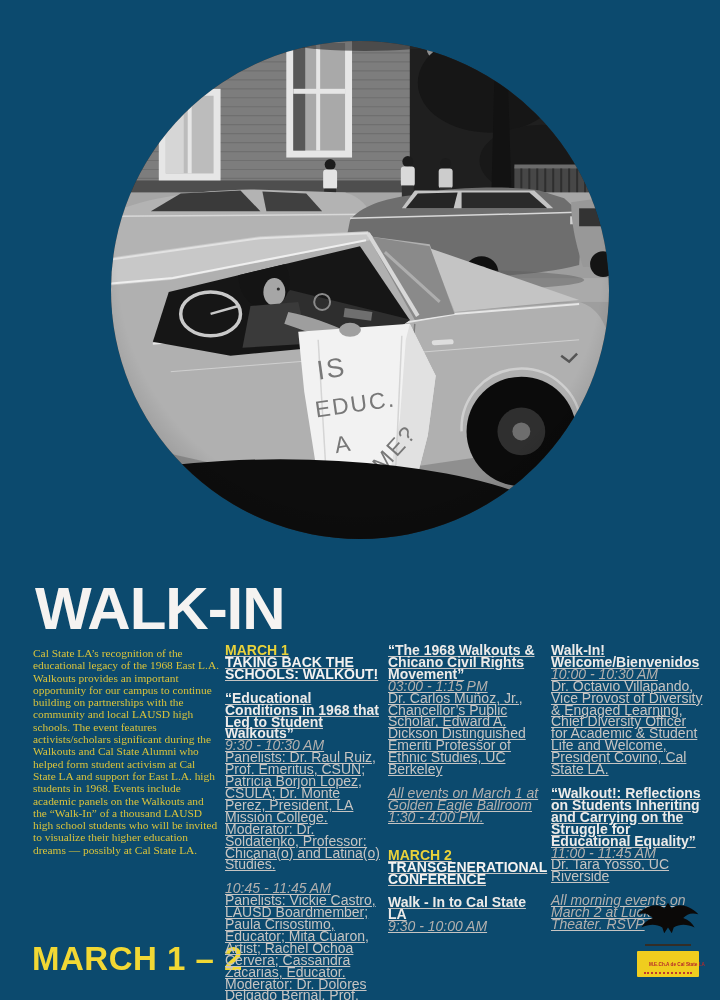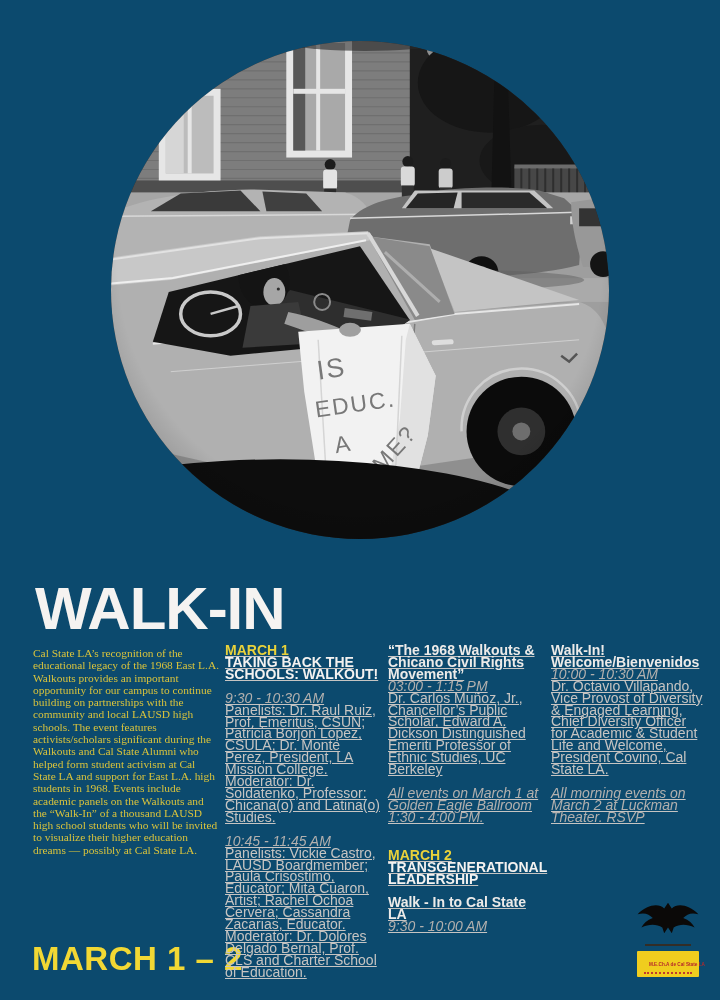--- a/index.html
+++ b/index.html
@@ -222,50 +222,56 @@
   <div class="title">WALK-IN</div>
 
   <div class="intro">Cal State LA’s recognition of the educational legacy of the 1968 East L.A. Walkouts provides an important opportunity for our campus to continue building on partnerships with the community and local LAUSD high schools. The event features activists/scholars significant during the Walkouts and Cal State Alumni who helped form student activism at Cal State LA and support for East L.A. high students in 1968.  Events include academic panels on the Walkouts and the “Walk-In” of a thousand LAUSD high school students who will be invited to visualize their higher education dreams — possibly at Cal State LA.</div>
 
   <div class="dates">MARCH 1 – 2</div>
 
   <div class="col col2">
     <div class="day-label">MARCH 1</div>
     <div class="day-heading">TAKING BACK THE SCHOOLS: WALKOUT!</div>
     <div class="sess">
+      <div class="sess-title">“Educational Conditions in 1968 that Led to Student Walkouts”</div>
       <div class="sess-time">9:30 - 10:30 AM</div>
       <div class="sess-body">Panelists:  Dr. Raul Ruiz, Prof. Emeritus, CSUN; Patricia Borjon Lopez, CSULA; Dr. Monte Perez, President, LA Mission College. Moderator:  Dr. Soldatenko, Professor: Chicana(o) and Latina(o) Studies.</div>
     </div>
     <div class="sess">
       <div class="sess-time">10:45 - 11:45 AM</div>
       <div class="sess-body">Panelists: Vickie Castro, LAUSD Boardmember;  Paula Crisostimo, Educator; Mita Cuaron, Artist; Rachel Ochoa Cervera; Cassandra Zacarias, Educator. Moderator:  Dr. Dolores Delgado Bernal, Prof. CLS and Charter School of Education.</div>
     </div>
   </div>
 
   <div class="col col3">
     <div class="sess">
       <div class="sess-title">“The 1968 Walkouts &amp; Chicano Civil Rights Movement”</div>
       <div class="sess-time">03:00 - 1:15 PM</div>
       <div class="sess-body">Dr. Carlos Muñoz, Jr., Chancellor’s Public Scholar, Edward A. Dickson Distinguished Emeriti Professor of Ethnic Studies, UC Berkeley</div>
     </div>
     <div class="note gap-after">All events on March 1 at Golden Eagle Ballroom  1:30 - 4:00 PM.</div>
     <div class="day-label">MARCH 2</div>
-    <div class="day-heading">TRANSGENERATIONAL LEADERSHIP</div>
+    <div class="day-heading">TRANSGENERATIONAL CONFERENCE</div>
     <div class="sess">
       <div class="sess-title">Walk - In to Cal State LA</div>
       <div class="sess-time">9:30 - 10:00 AM</div>
     </div>
   </div>
 
   <div class="col col4">
     <div class="sess">
       <div class="sess-title">Walk-In!</div>
       <div class="sess-title">Welcome/Bienvenidos</div>
       <div class="sess-time">10:00 - 10:30 AM</div>
       <div class="sess-body">Dr. Octavio Villapando, Vice Provost of Diversity &amp; Engaged Learning, Chief Diversity Officer for Academic &amp; Student Life and Welcome, President Covino, Cal State LA.</div>
+    </div>
+    <div class="sess">
+      <div class="sess-title">“Walkout!:  Reflections on Students Inheriting and Carrying on the Struggle for Educational Equality”</div>
+      <div class="sess-time">11:00 - 11:45 AM</div>
+      <div class="sess-body">Dr. Tara Yosso, UC Riverside</div>
     </div>
     <div class="note">All morning events on March 2 at Luckman Theater. RSVP</div>
   </div>
 
   <div class="logo">
     <svg class="eagle" viewBox="0 0 80 40">
       <path d="M40 4 L36 10 C30 4 18 6 8 16 C16 14 20 16 24 20 C18 22 14 26 12 30 C20 26 28 26 34 30 L36 36 L40 30 L44 36 L46 30 C52 26 60 26 68 30 C66 26 62 22 56 20 C60 16 64 14 72 16 C62 6 50 4 44 10 Z" fill="#0b0908"></path>
     </svg>
     <div class="eagle-caption"></div>
     <div class="badge">

